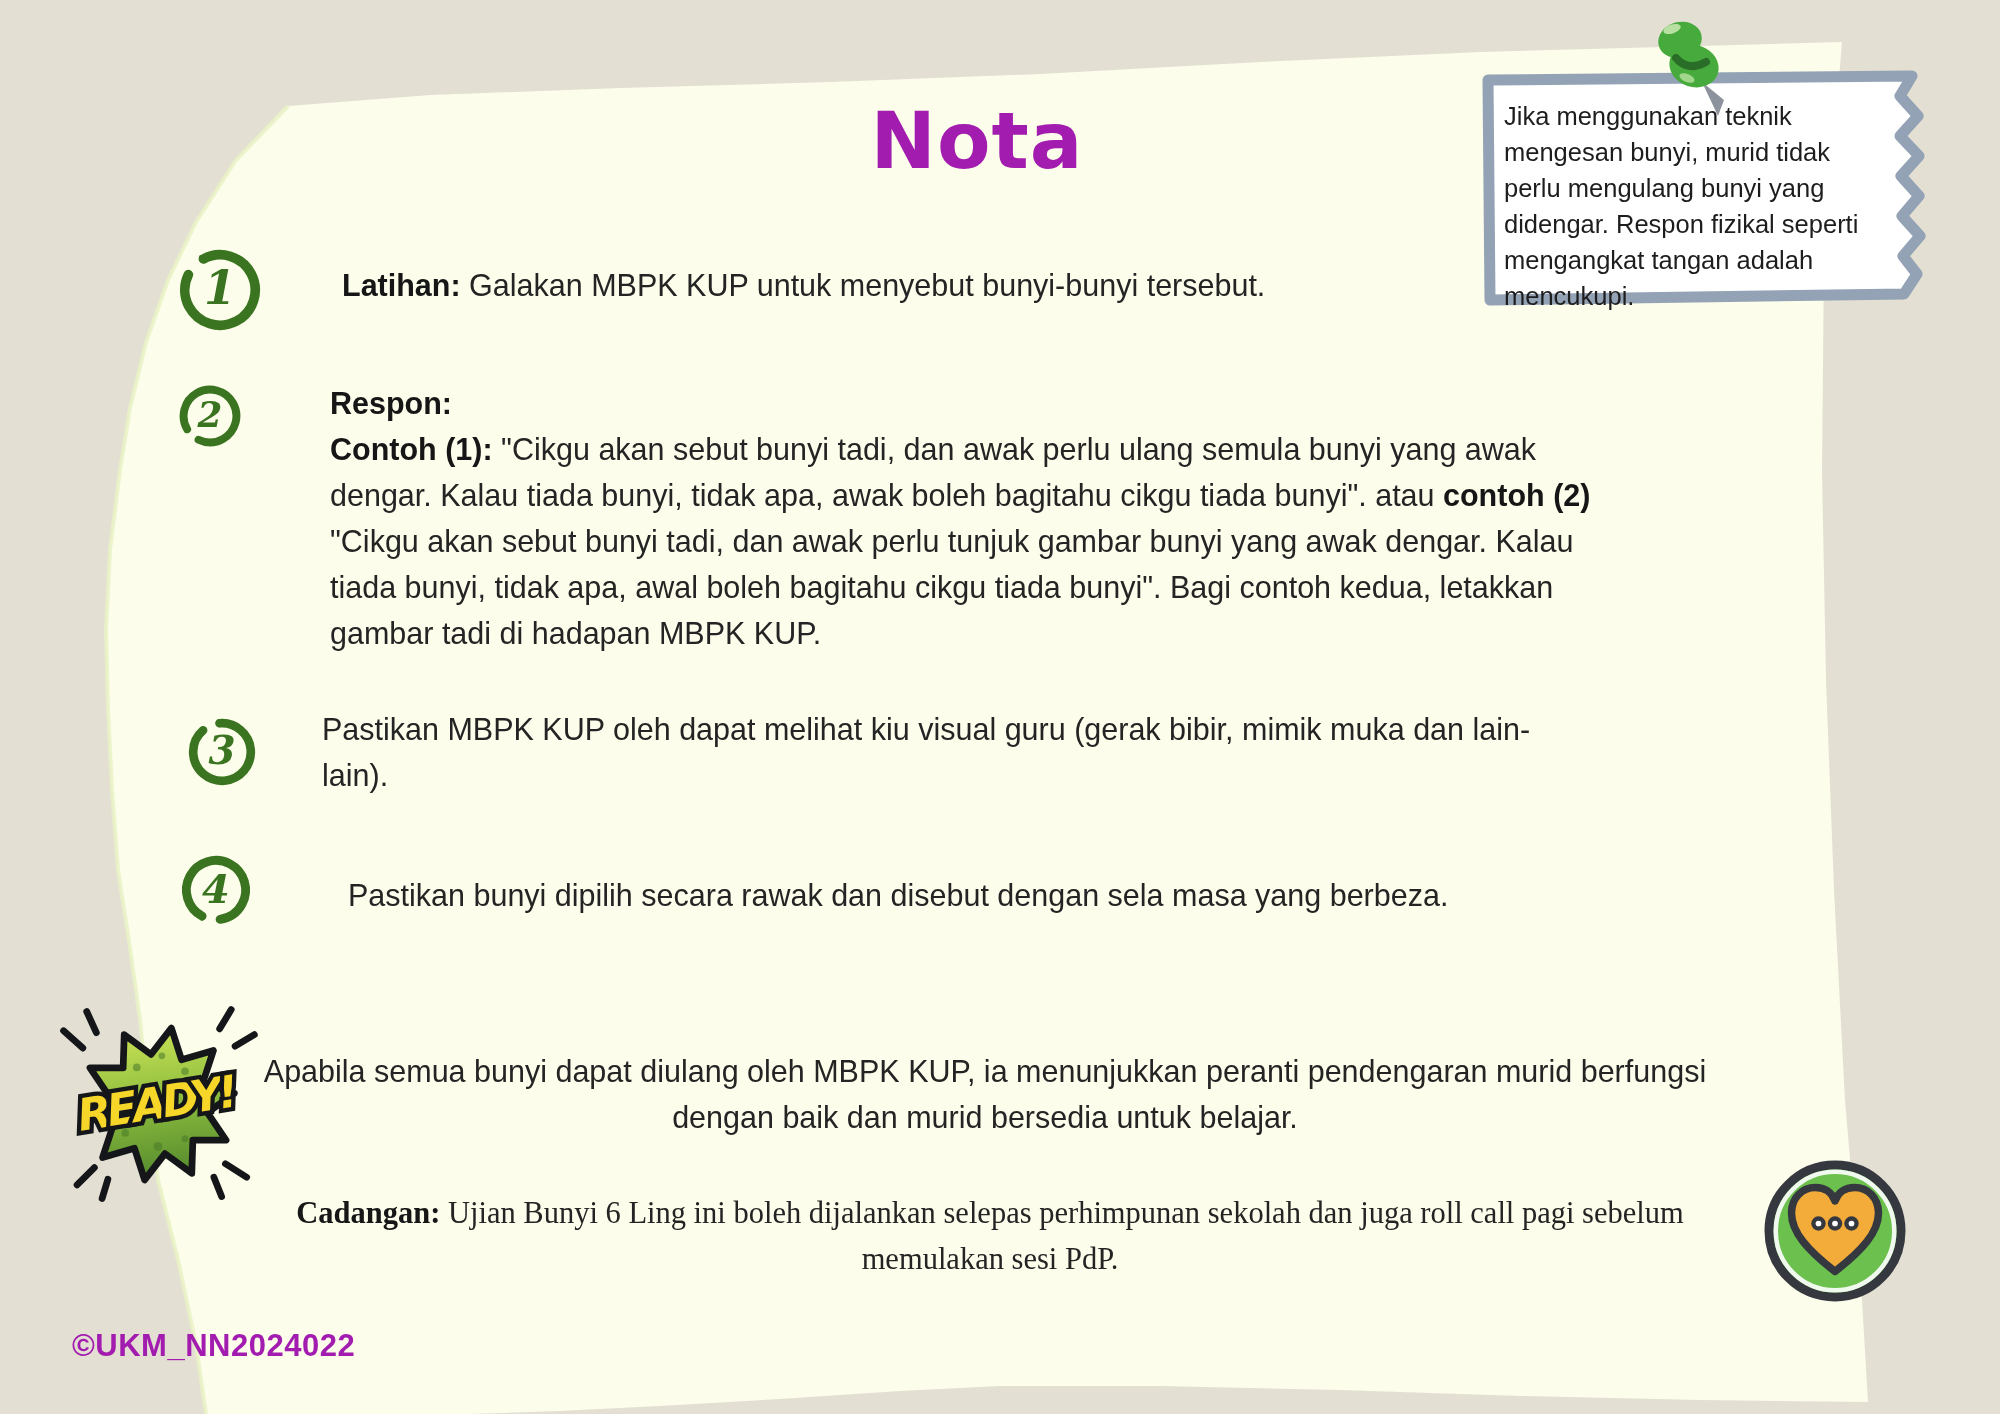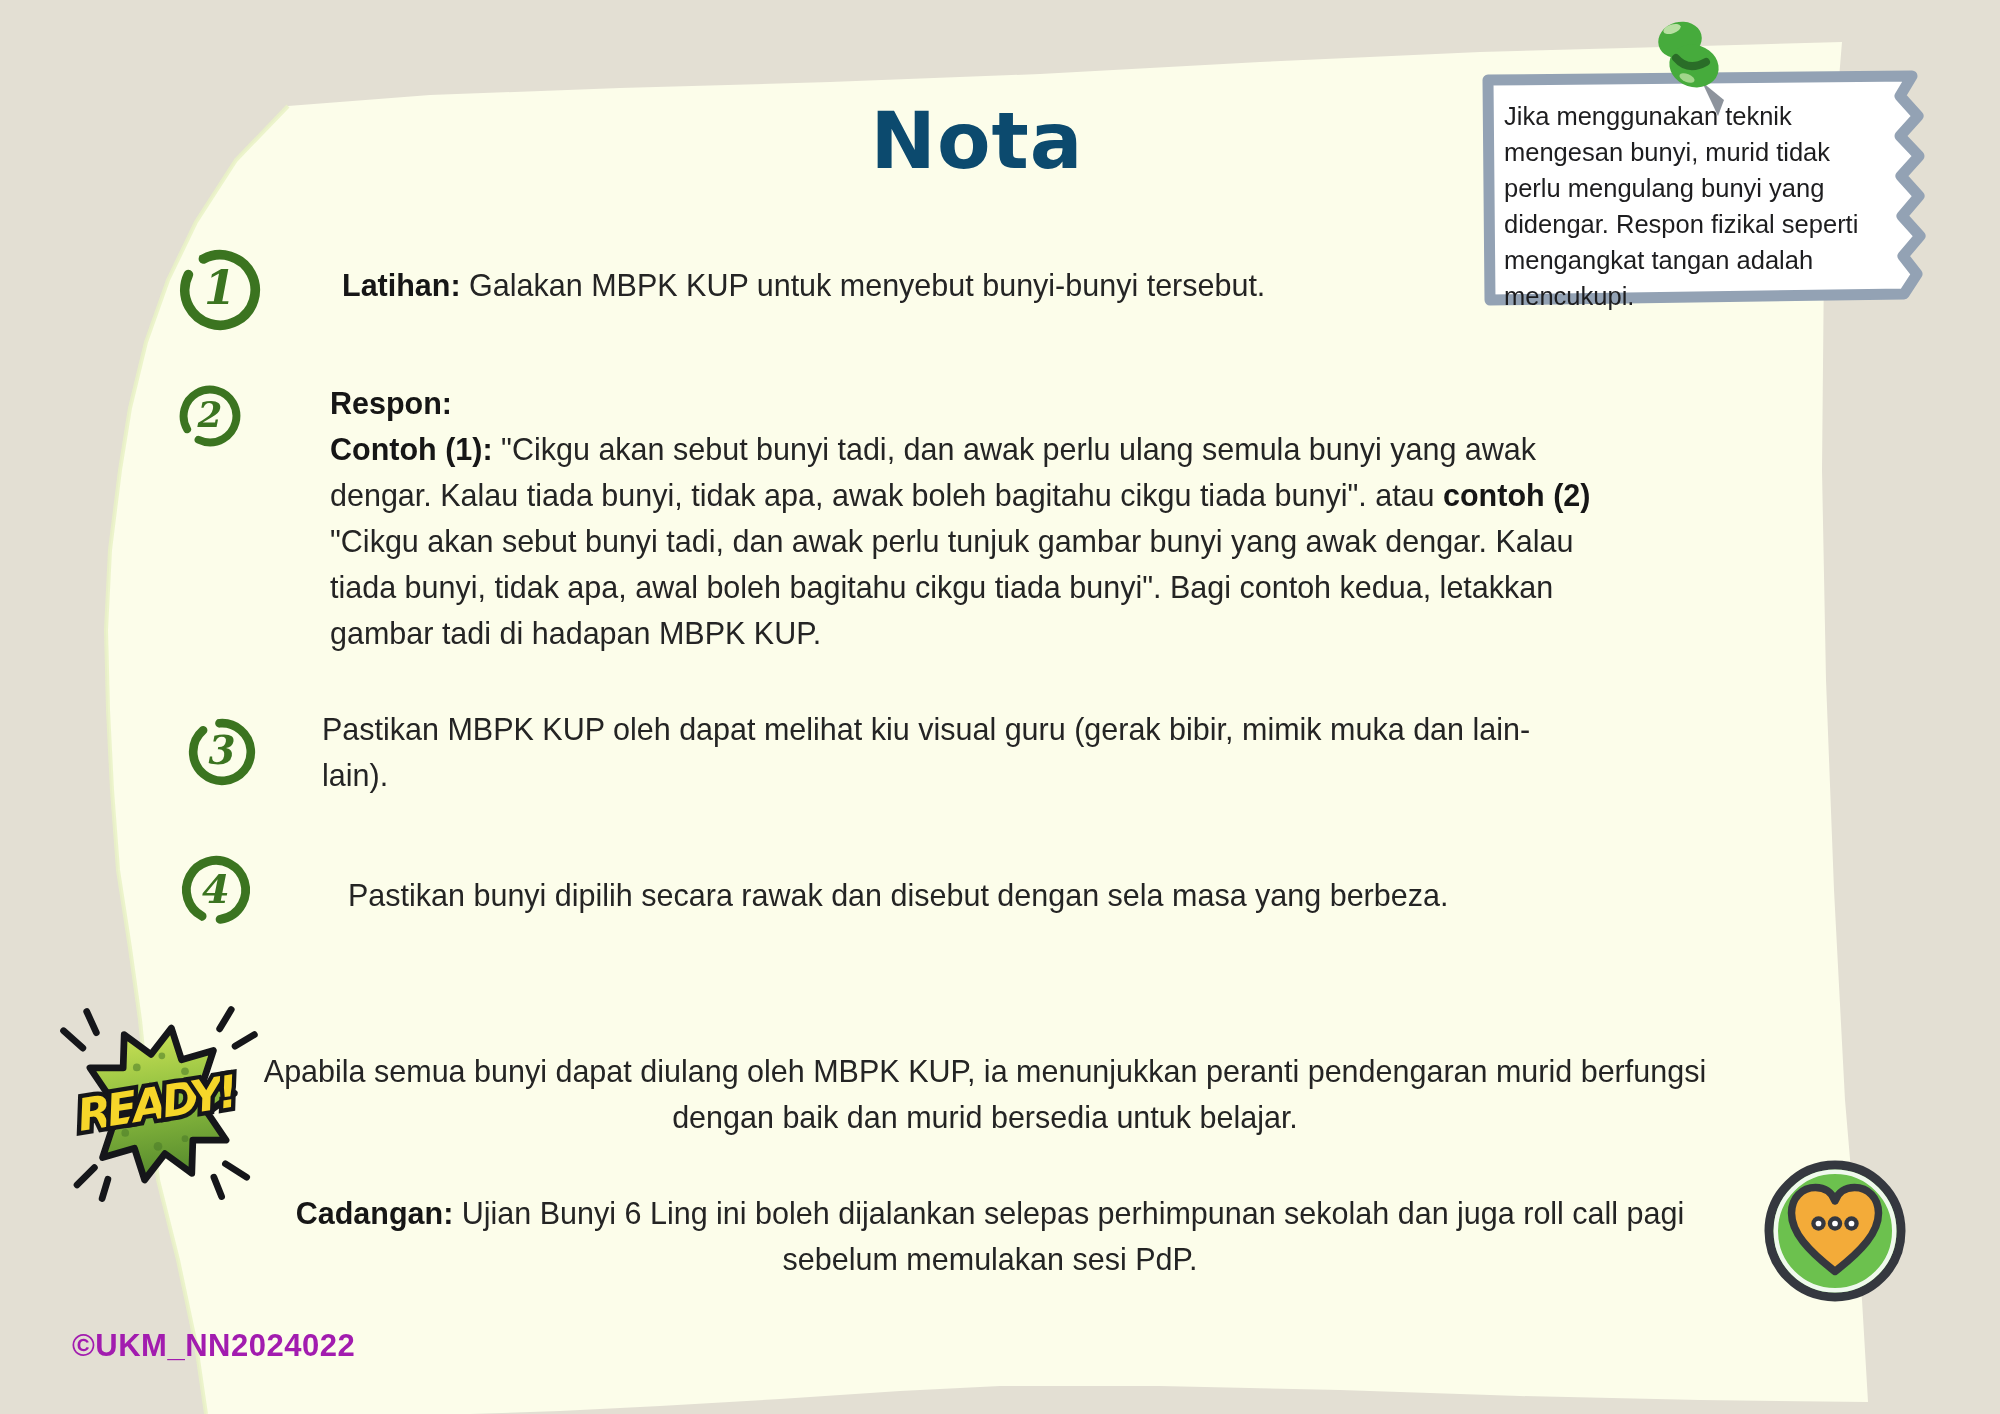--- a/index.html
+++ b/index.html
@@ -6,21 +6,21 @@
   body{
     width:2000px;height:1414px;position:relative;overflow:hidden;
     background:var(--bg,#e3dfd3);
     font-family:"Liberation Sans",sans-serif;color:var(--ink,#232323);
   }
   .abs{position:absolute;}
   #paper-svg{left:0;top:0;}
   .page-title{
     top:96px;left:977px;transform:translateX(-50%);
     font-family:"DejaVu Sans",sans-serif;font-weight:700;font-size:78px;
-    color:#0c4a6e;letter-spacing:1px;white-space:nowrap;
+    color:#a21caf;letter-spacing:1px;white-space:nowrap;
   }
   .body-text{font-size:30.5px;line-height:46px;color:#242424;}
   .bold{font-weight:700;color:#161616;}
   .center{text-align:center;}
   .num-badge svg{display:block;}
   .num-digit{
     font-family:"DejaVu Serif",serif;font-style:italic;font-weight:700;
   }
   
   .sticky-note{left:1462px;top:64px;width:492px;height:250px;}
@@ -130,21 +130,21 @@
       <circle cx="28" cy="-34" r="4"></circle>
     <circle cx="-34" cy="30" r="4"></circle>
       <circle cx="0" cy="44" r="4.5"></circle>
       <circle cx="28" cy="36" r="3.5"></circle>
   </g>
   <text x="0" y="15" transform="rotate(-9)" text-anchor="middle" textLength="168" font-family="DejaVu Sans, sans-serif" font-style="italic" font-weight="700" font-size="46" fill="var(--readyYellow,#f6d629)" stroke="var(--outline,#15161a)" stroke-width="9" style="paint-order:stroke;">READY!</text>
 </svg>
 
 <div class="abs body-text center" style="left:230px;top:1048px;width:1510px;">Apabila semua bunyi dapat diulang oleh MBPK KUP,  ia menunjukkan peranti pendengaran murid berfungsi dengan baik dan murid bersedia untuk belajar.</div>
 
-<div class="abs body-text center" style="left:260px;top:1190px;width:1460px;">
+<div class="abs body-text center" style="left:260px;top:1190px;width:1460px;font-family:Liberation Serif, serif;">
   <span class="bold">Cadangan:</span><span> Ujian Bunyi 6 Ling ini boleh dijalankan selepas perhimpunan sekolah dan juga roll call pagi sebelum memulakan sesi PdP.</span>
 </div>
 
 <div class="abs watermark">©UKM_NN2024022</div>
 
 <svg class="abs heart-badge" viewBox="0 0 100 100" aria-hidden="true">
   <circle cx="50" cy="50" r="44" fill="var(--heartGreen,#6cc14e)" stroke="#35383f" stroke-width="6"></circle>
   <circle cx="50" cy="50" r="39.5" fill="none" stroke="#ffffff" stroke-width="3" opacity="0.9"></circle>
   <path d="M 50,77 C 32,63 21,51 21,38 C 21,28 28,21 37,21 C 43,21 48,24 50,30 C 52,24 57,21 63,21 C 72,21 79,28 79,38 C 79,51 68,63 50,77 Z" fill="var(--heartOrange,#f3ab39)" stroke="#35383f" stroke-width="5" stroke-linejoin="round"></path>
   <g>

